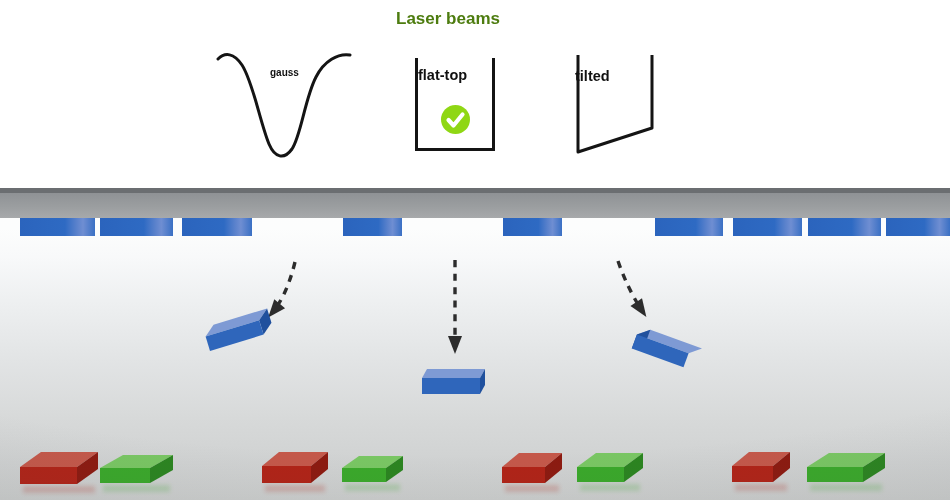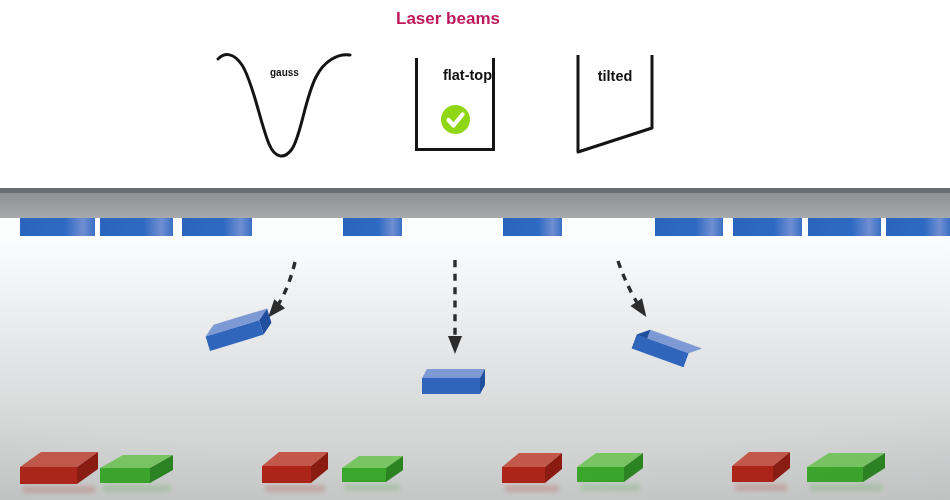--- a/index.html
+++ b/index.html
@@ -2,33 +2,33 @@
 <html><head>
 <meta charset="utf-8">
 <style>
   html,body{margin:0;padding:0;background:#ffffff;}
   .stage{position:relative;width:950px;height:500px;background:#ffffff;overflow:hidden;
          font-family:"Liberation Sans",sans-serif;color:#111;}
 
   
   .top-panel{position:absolute;left:0;top:0;width:950px;height:188px;background:#ffffff;}
   .top-title{position:absolute;left:348px;top:9px;width:200px;text-align:center;
-             font-size:17px;font-weight:700;color:#be185d;}
+             font-size:17px;font-weight:700;color:#4d7c0f;}
 
   .gauss-wrap{position:absolute;left:208px;top:46px;width:150px;height:115px;}
   .gauss-label{position:absolute;left:62px;top:21px;font-size:10px;font-weight:700;}
 
   .flattop-box{position:absolute;left:415px;top:58px;width:80px;height:93px;box-sizing:border-box;
                border-left:3px solid #141414;border-right:3px solid #141414;border-bottom:3px solid #141414;}
-  .flattop-label{margin-top:9px;text-align:right;font-size:14.5px;font-weight:700;}
+  .flattop-label{margin-top:9px;text-align:left;font-size:14.5px;font-weight:700;}
   .check-badge{position:absolute;left:23px;top:47px;width:29px;height:29px;border-radius:50%;
                background:#8fd714;display:flex;align-items:center;justify-content:center;}
 
   .tilted-wrap{position:absolute;left:575px;top:55px;width:80px;height:100px;}
-  .tilted-label{position:absolute;left:0;right:0;top:13px;text-align:center;font-size:14.5px;font-weight:700;}
+  .tilted-label{position:absolute;left:0;right:0;top:13px;text-align:left;font-size:14.5px;font-weight:700;}
   .tilted-wrap svg{position:absolute;inset:0;}
 
   
   .scene{position:absolute;left:0;top:188px;width:950px;height:312px;overflow:hidden;
          background:linear-gradient(180deg,#fdfdfd 0%,#fcfdfd 13%,#f8f9fa 22%,#eef0f1 36%,
                     #e2e4e5 55%,#d7d9d9 74%,#d0d2d2 88%,#cccecd 100%);}
   .donor-line{position:absolute;left:0;top:0;width:100%;height:5px;background:#6b6e71;}
   .donor-bar{position:absolute;left:0;top:5px;width:100%;height:25px;
              background:linear-gradient(180deg,#8f9295 0%,#9b9ea0 55%,#a7a9ab 100%);}
   .donor-chip{position:absolute;top:30px;height:18px;

